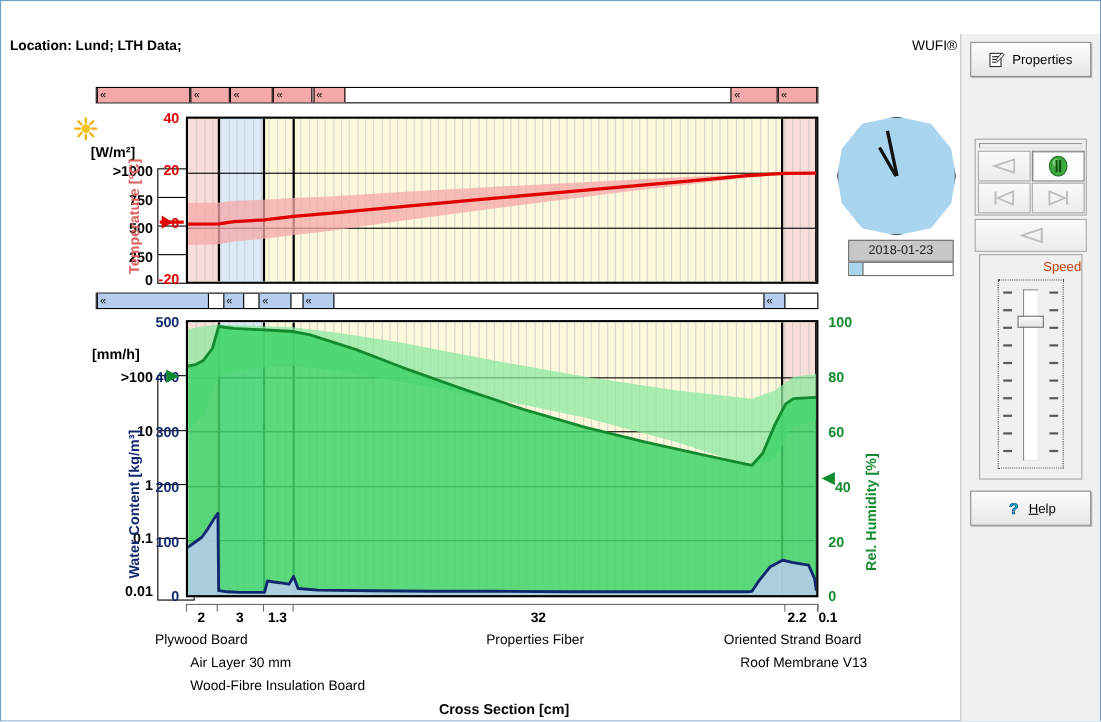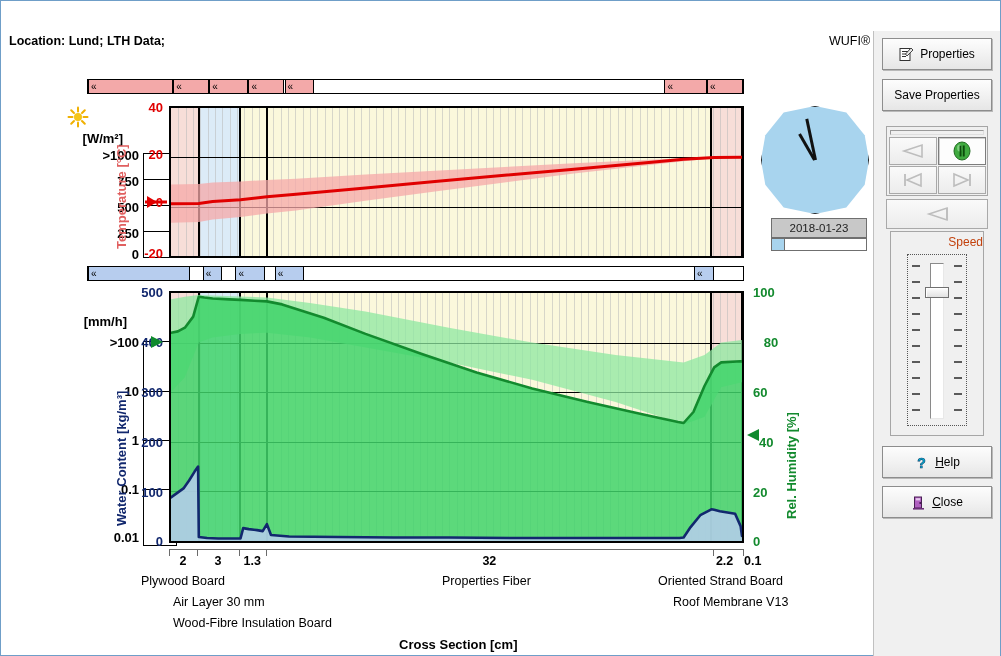--- a/index.html
+++ b/index.html
@@ -264,21 +264,21 @@
   <div class="tick" style="left:118px; top:484px; width:44px; color:#12286e;">100</div>
   <div class="tick" style="left:118px; top:533px; width:44px; color:#12286e;">0</div>
   <div style="position:absolute;left:148px;top:334px;width:22px;height:14px;">
     <svg viewBox="0 0 22 14" width="22" height="14">
       <path d="M2 1 L2 13 L14 7 Z" fill="#0f8a2e"></path>
     </svg>
   </div>
 
   <div class="axis-title-v" style="left:783px; top:368px; height:150px; color:#138a2e;">Rel. Humidity [%]</div>
   <div class="tick" style="left:752px; top:284px; width:36px; text-align:left; color:#138a2e;">100</div>
-  <div class="tick" style="left:752px; top:334px; width:36px; text-align:center; color:#138a2e;">80</div>
+  <div class="tick" style="left:752px; top:334px; width:36px; text-align:left; color:#138a2e;">80</div>
   <div class="tick" style="left:752px; top:384px; width:36px; text-align:left; color:#138a2e;">60</div>
   <div class="tick" style="left:758px; top:434px; width:36px; text-align:left; color:#138a2e;">40</div>
   <div class="tick" style="left:752px; top:484px; width:36px; text-align:left; color:#138a2e;">20</div>
   <div class="tick" style="left:752px; top:533px; width:36px; text-align:left; color:#138a2e;">0</div>
   <div style="position:absolute;left:742px;top:427px;width:18px;height:14px;">
     <svg viewBox="0 0 18 14" width="18" height="14">
       <path d="M16 1 L16 13 L4 7 Z" fill="#0f8a2e"></path>
     </svg>
   </div>
 
@@ -560,23 +560,20 @@
           <rect x="1" y="1.5" width="10" height="12" fill="#fff" stroke="#333" stroke-width="1"></rect>
           <line x1="3" y1="4.5" x2="9" y2="4.5" stroke="#333"></line>
           <line x1="3" y1="7" x2="9" y2="7" stroke="#333"></line>
           <line x1="3" y1="9.5" x2="7" y2="9.5" stroke="#333"></line>
           <path d="M8 9 L14 3 L12 1 L6.5 7 Z" fill="#e8e8e8" stroke="#333" stroke-width="0.9"></path>
         </svg>
       </span>
       <span>Properties</span>
     </div>
 
-    <div class="pbtn" id="btn-saveprops">
-      <span>Save Properties</span>
-    </div>
 
     <div id="playgroup">
       <div class="toprail"></div>
 
       <div class="pcell" id="pc-play">
         <svg viewBox="0 0 26 16" width="26" height="16">
           <path d="M22 2 L22 14 L4 8 Z" fill="none" stroke="#bdbdbd" stroke-width="1.6"></path>
         </svg>
       </div>
 
@@ -643,26 +640,15 @@
 
     <div class="pbtn" id="btn-help">
       <span class="ico">
         <svg viewBox="0 0 15 15" width="15" height="15">
           <text x="7.5" y="12.5" font-size="14" font-weight="bold" text-anchor="middle" fill="#00b4d8" stroke="#0a3f6b" stroke-width="0.6" font-family="Liberation Sans, sans-serif">?</text>
         </svg>
       </span>
       <span><span class="acc">H</span><span>elp</span></span>
     </div>
 
-    <div class="pbtn" id="btn-close">
-      <span class="ico">
-        <svg viewBox="0 0 15 15" width="15" height="15">
-          <rect x="3.5" y="2" width="7" height="11" fill="#b060c0" stroke="#4a1f55" stroke-width="1"></rect>
-          <rect x="4.8" y="3.2" width="4.4" height="2.2" fill="#e6c8ee"></rect>
-          <circle cx="9.2" cy="8" r="0.9" fill="#3a1044"></circle>
-          <rect x="2" y="13" width="11" height="1.6" fill="#6b2f78"></rect>
-        </svg>
-      </span>
-      <span><span class="acc">C</span><span>lose</span></span>
-    </div>
 
   </div>
 </div>
 
 </body></html>

